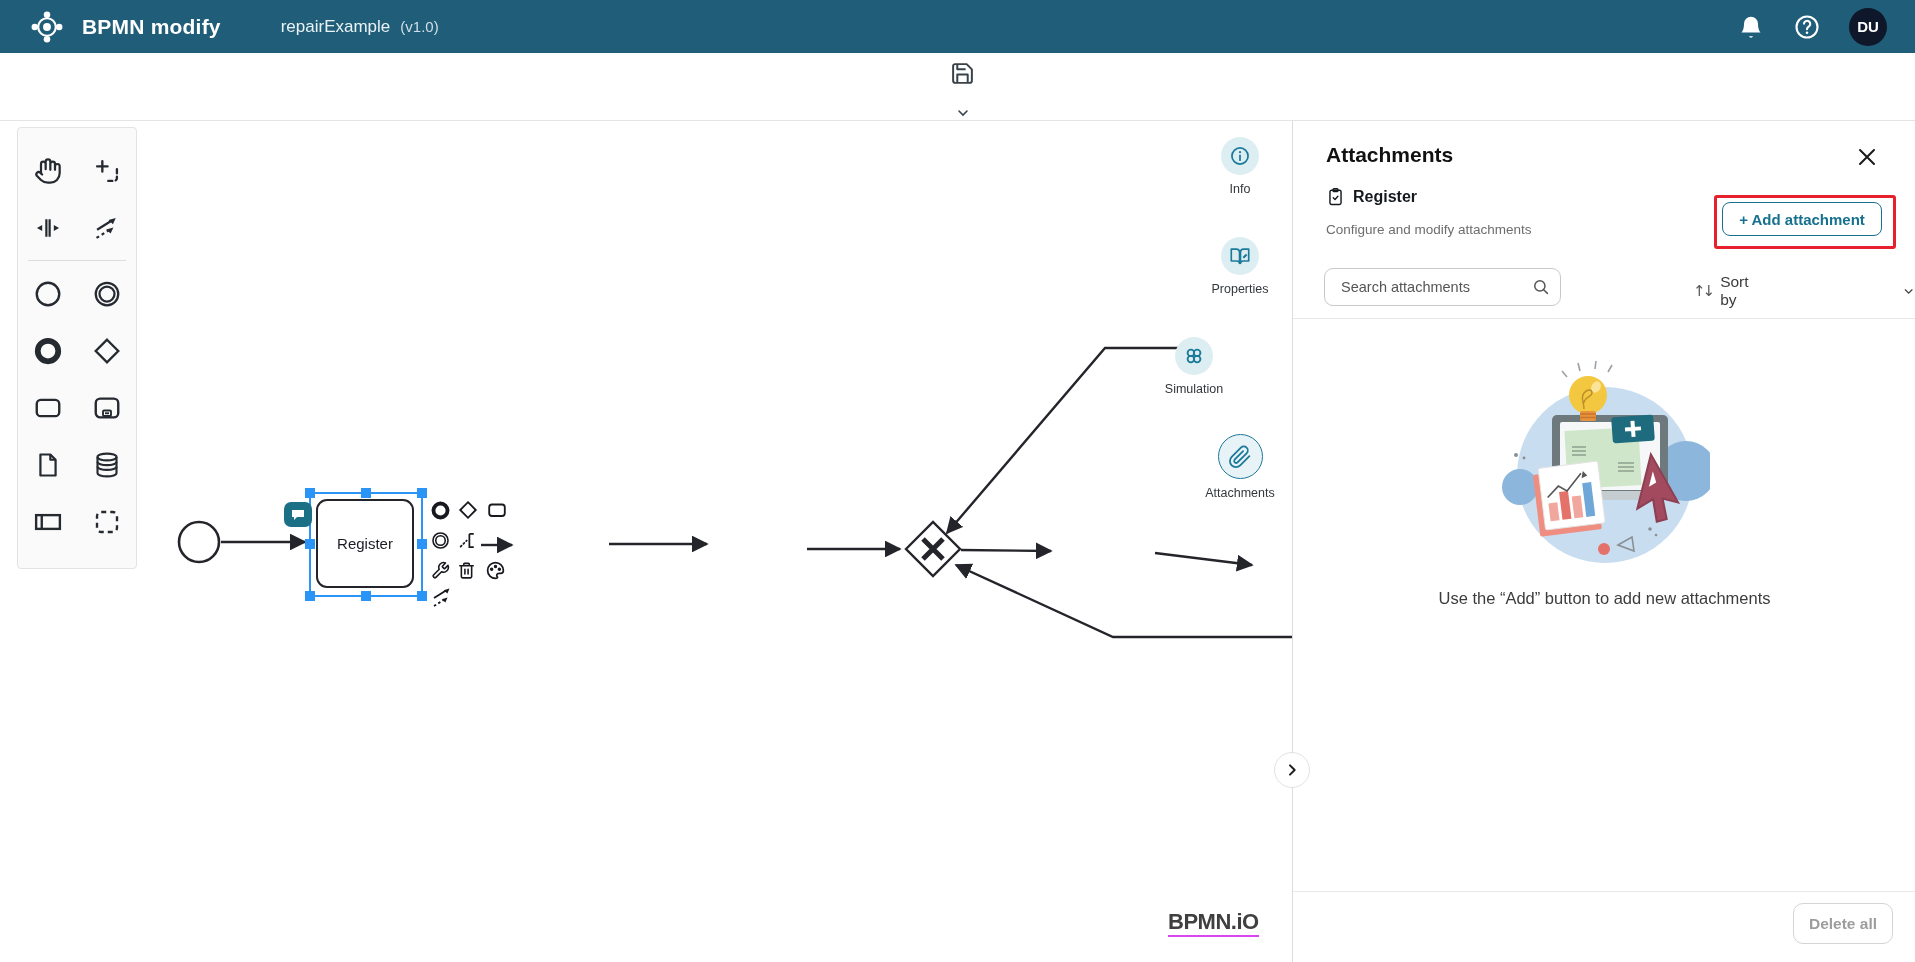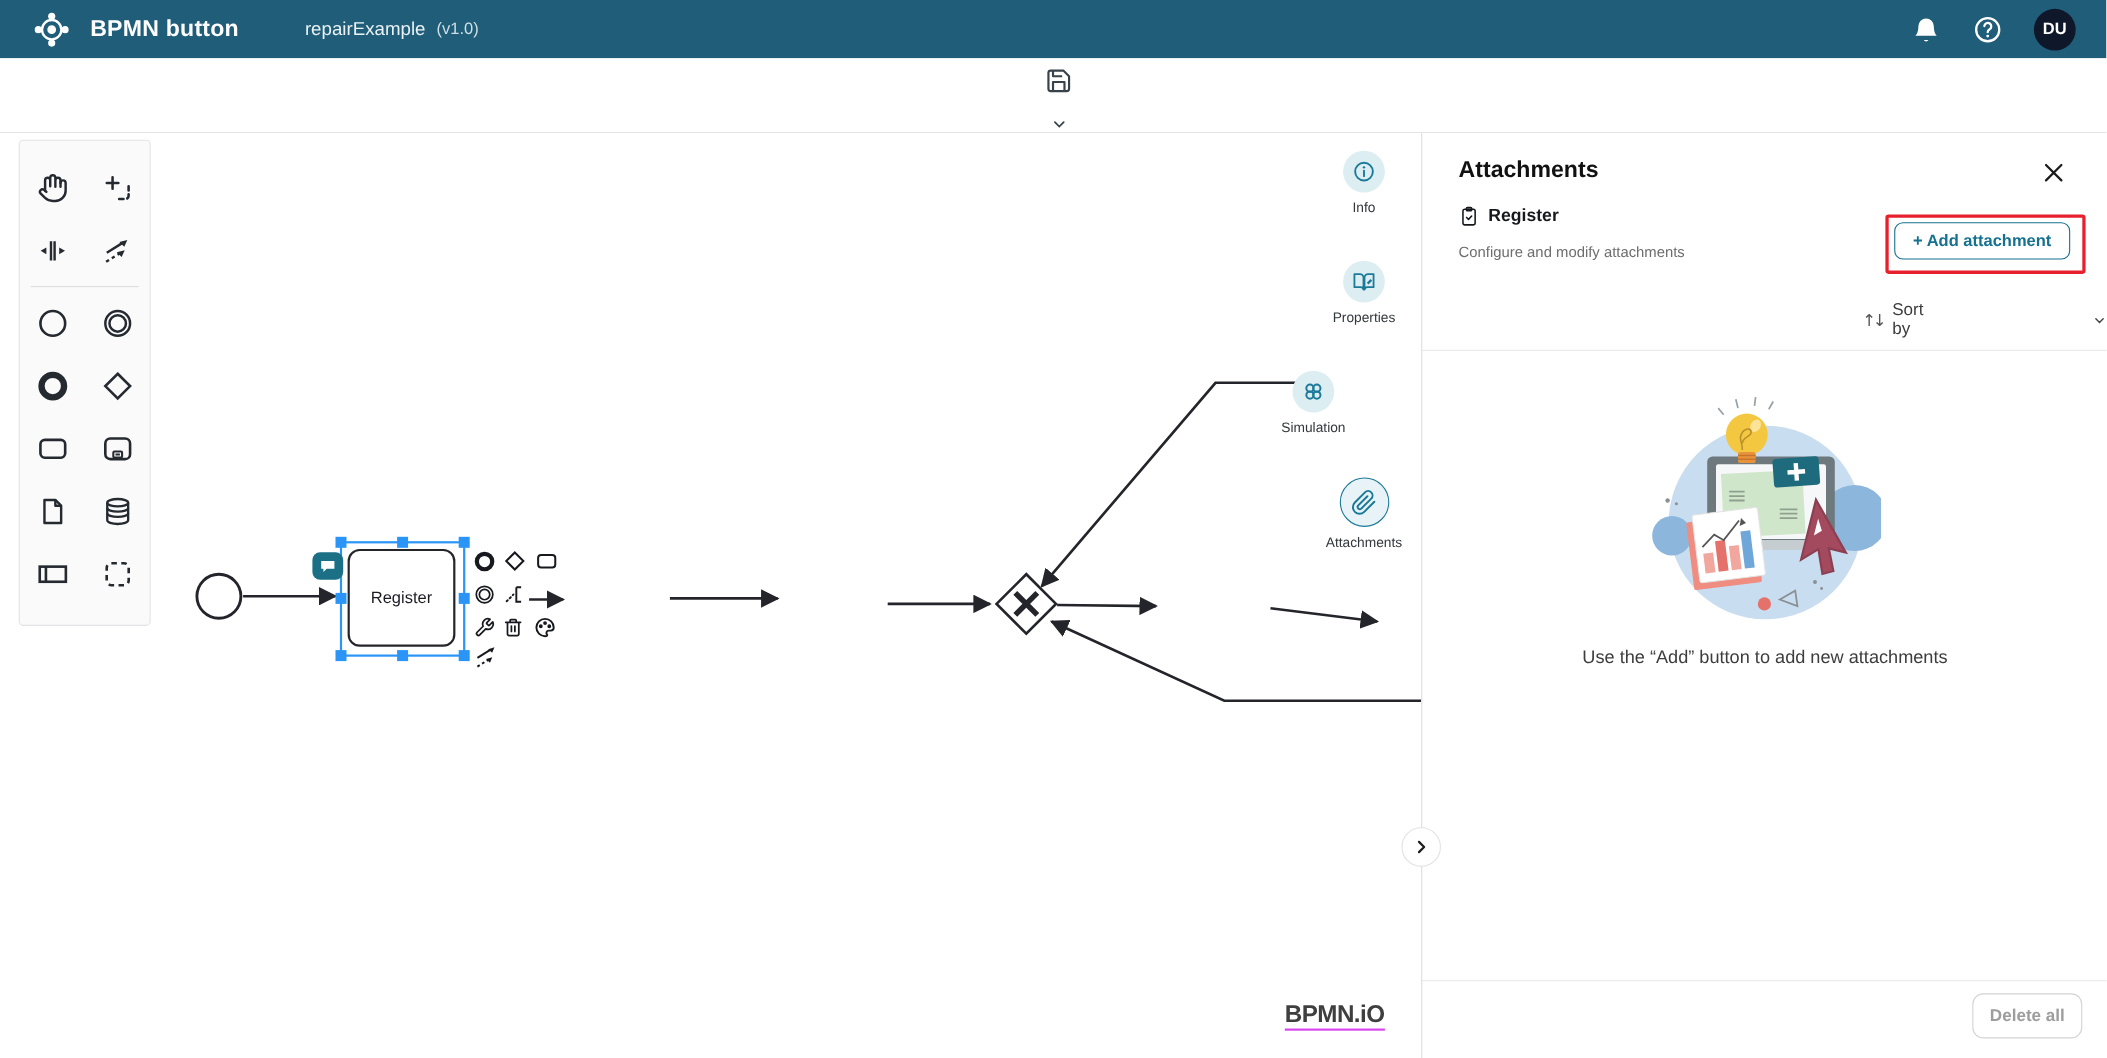--- a/index.html
+++ b/index.html
@@ -93,21 +93,21 @@
 
   <div id="hdr">
     <svg class="logo" viewBox="0 0 24 24">
       <circle cx="12" cy="12" r="2.8" fill="#fff"></circle>
       <circle cx="12" cy="12" r="6.2" fill="none" stroke="#fff" stroke-width="1.5"></circle>
       <circle cx="12" cy="3.4" r="2.3" fill="#fff"></circle>
         <circle cx="3.4" cy="12" r="2.3" fill="#fff"></circle>
       <circle cx="20.6" cy="12" r="2.3" fill="#fff"></circle>
         <circle cx="12" cy="20.6" r="2.3" fill="#fff"></circle>
     </svg>
-    <span class="app-title">BPMN button</span>
+    <span class="app-title">BPMN modify</span>
     <span class="file">repairExample</span>
     <span class="ver">(v1.0)</span>
     <div class="right">
       <svg class="hbtn" viewBox="0 0 24 24">
         <path d="M18 9.2a6 6 0 1 0-12 0c0 6-2.4 7.6-2.4 7.6h16.8S18 15.2 18 9.2z" fill="#fff"></path>
         <path d="M10.2 20a2 2 0 0 0 3.6 0z" fill="#fff"></path>
       </svg>
       <svg class="hbtn" viewBox="0 0 24 24" fill="none" stroke="#fff" stroke-width="1.8" stroke-linecap="round">
         <circle cx="12" cy="12" r="9"></circle>
         <path d="M9.4 9.1a2.7 2.7 0 1 1 3.9 2.7c-.9.5-1.3 1.1-1.3 2.1"></path>
@@ -528,20 +528,27 @@
           <rect x="9" y="2.2" width="6" height="3.6" rx="1"></rect>
         <path d="M9.2 13.5l2.2 2.2 3.6-3.9" stroke-linecap="round"></path>
       </svg>
       <span class="nm">Register</span>
     </div>
     <div id="panel-sub">Configure and modify attachments</div>
 
     <div id="add-highlight"></div>
     <button id="add-btn">+ Add attachment</button>
 
+    <div id="search-box">
+      <input type="text" placeholder="Search attachments" style="">
+      <svg width="18" height="18" viewBox="0 0 24 24" fill="none" stroke="#555" stroke-width="2" stroke-linecap="round">
+        <circle cx="10.5" cy="10.5" r="6.8"></circle>
+          <path d="M15.6 15.6 20.5 20.5"></path>
+      </svg>
+    </div>
 
     <div id="sort">
       <span class="updown">↑↓</span>
       <span>Sort by</span>
       <svg class="chev" width="15" height="15" viewBox="0 0 24 24" fill="none" stroke="currentColor" stroke-width="2.4" stroke-linecap="round">
           <path d="M6 9l6 6 6-6"></path>
         </svg>
     </div>
 
     <div class="pdivider" style="top:197px;"></div>

